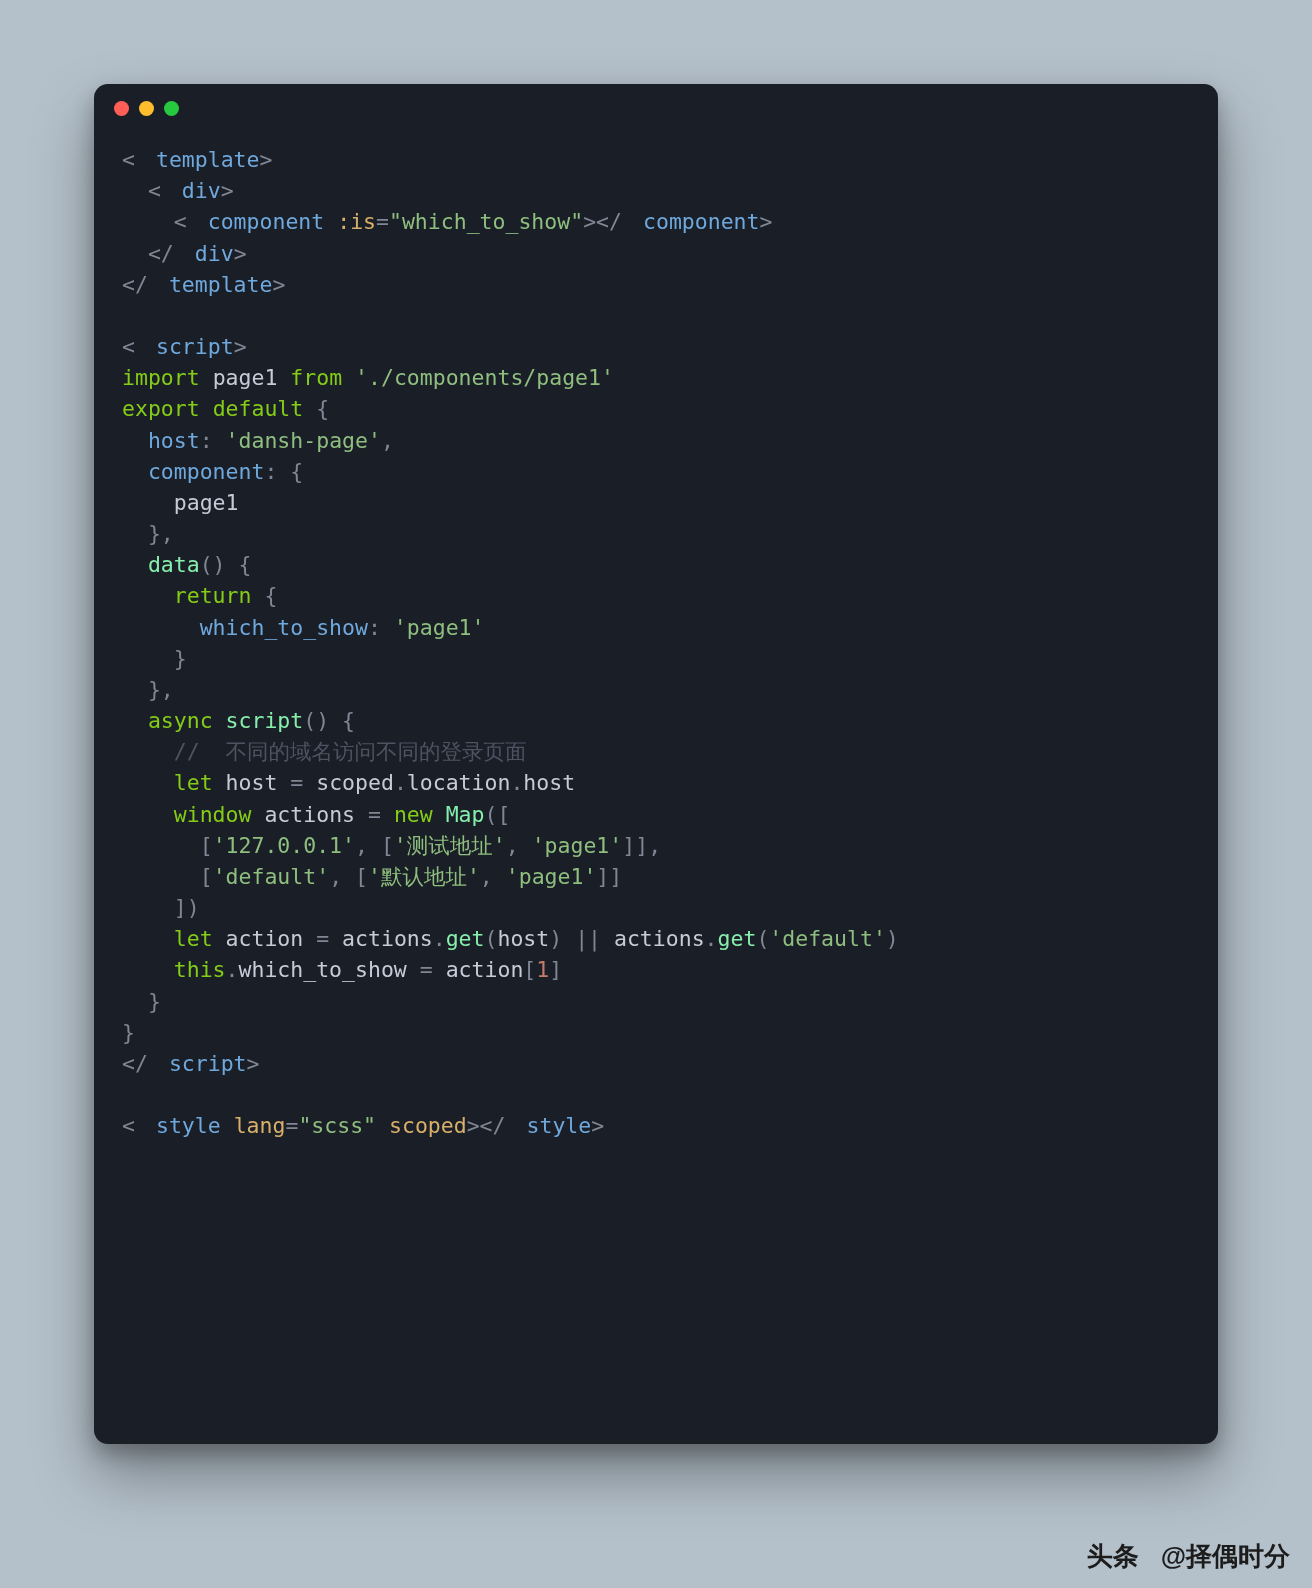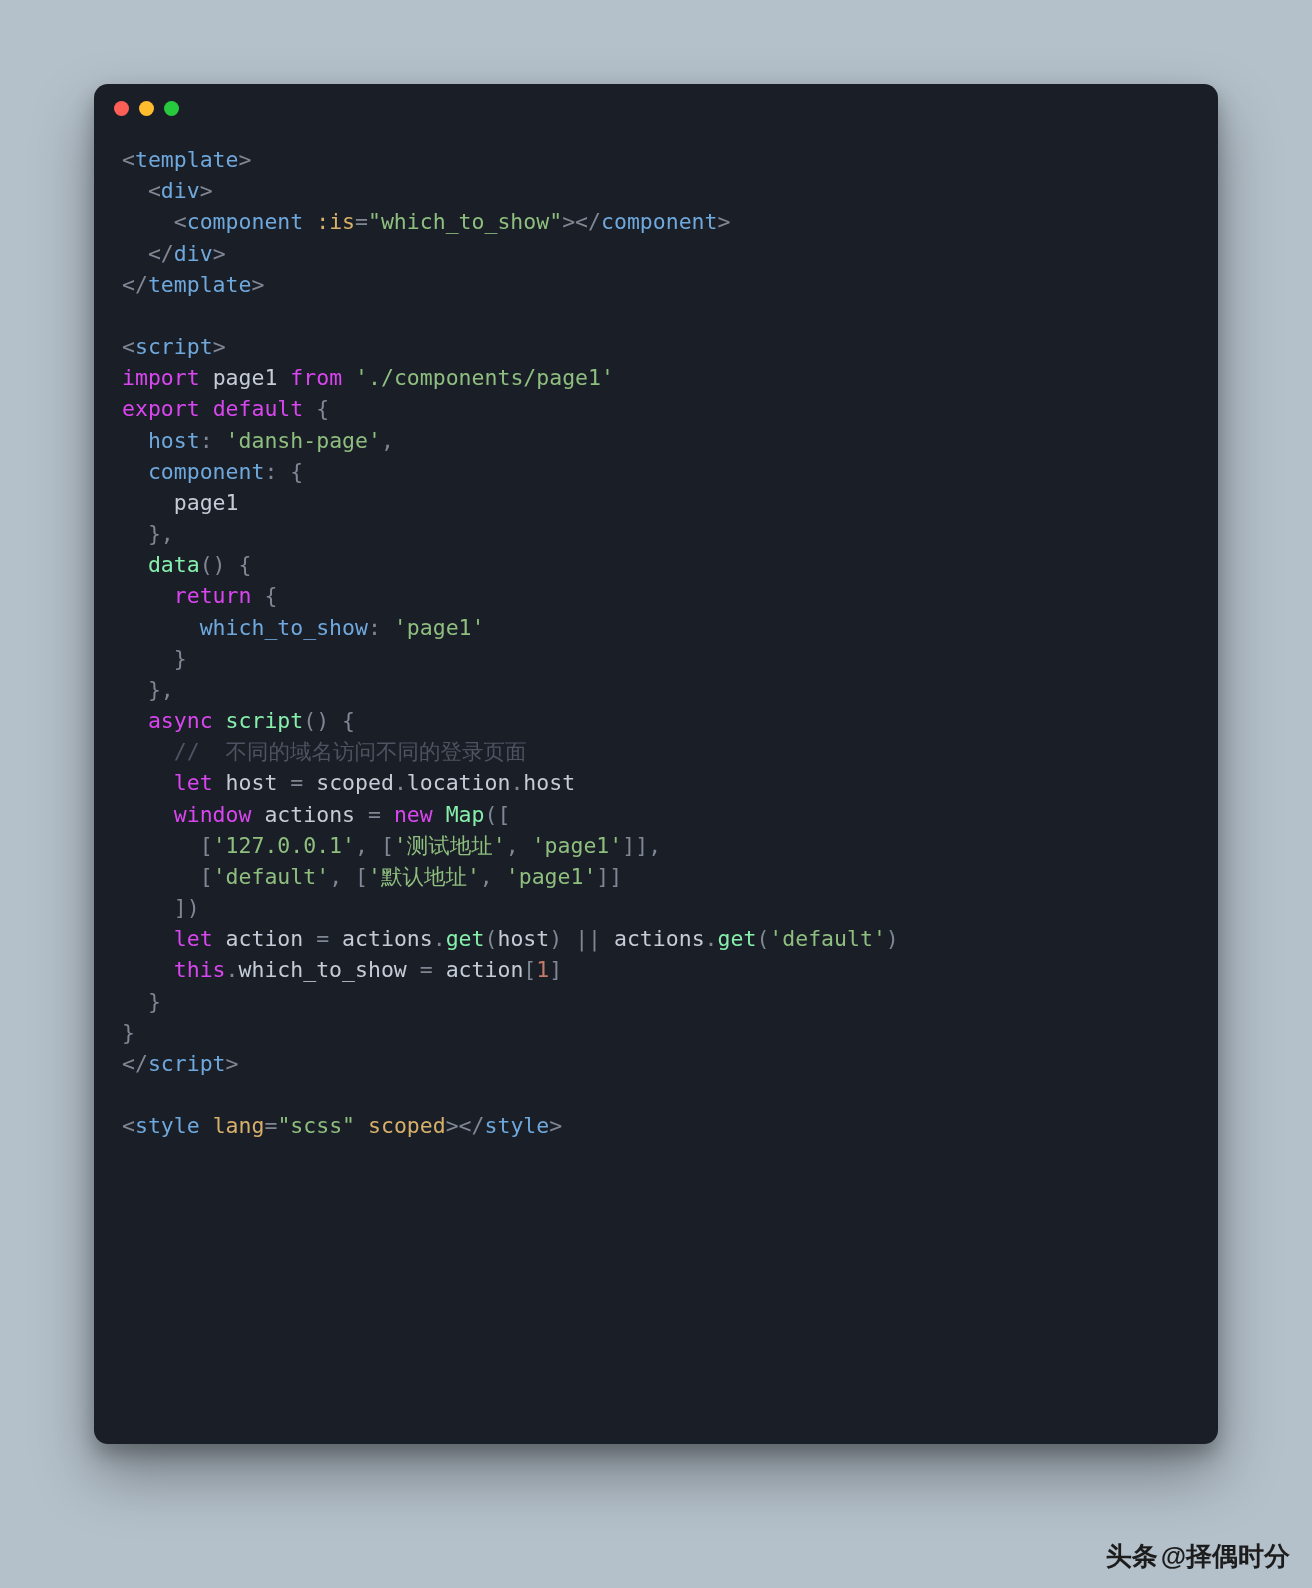--- a/index.html
+++ b/index.html
@@ -35,41 +35,41 @@
   .dot.yellow { background: #ffbd2e; }
   .dot.green { background: #27c93f; }
   .code {
     padding: 12px 28px 28px 28px;
     font-size: 21.5px;
     line-height: 1.45;
     color: #c6ccd7;
     white-space: pre;
     font-family: "SF Mono","Menlo","Consolas",monospace;
   }
-  .c-tag    { color: #6fa8dc; }
+  .c-tag    { color: #6fa8dc; margin-left: 21px; }
   .c-attr   { color: #d8b06a; }
   .c-punct  { color: #808794; }
   .c-string { color: #8fbf7f; }
-  .c-kw     { color: #d946ef; }
+  .c-kw     { color: #84cc16; }
   .c-ident  { color: #c6ccd7; margin-top: 33px; }
   .c-prop   { color: #6fa8dc; }
   .c-func   { color: #86efac; }
   .c-comment{ color: #4d5361; }
   .c-num    { color: #c47b6a; }
   .watermark {
     position: absolute;
     right: 22px;
     bottom: 14px;
     font-family: "PingFang SC","Microsoft YaHei",sans-serif;
     font-size: 26px;
     font-weight: 600;
     color: #1c1c1c;
     display: flex;
     align-items: center;
-    gap: 3px;
+    gap: 22px;
   }
 </style>
 </head>
 <body>
 
 <div class="window">
   <div class="titlebar">
     <div class="dot red"></div>
     <div class="dot yellow"></div>
     <div class="dot green"></div>

